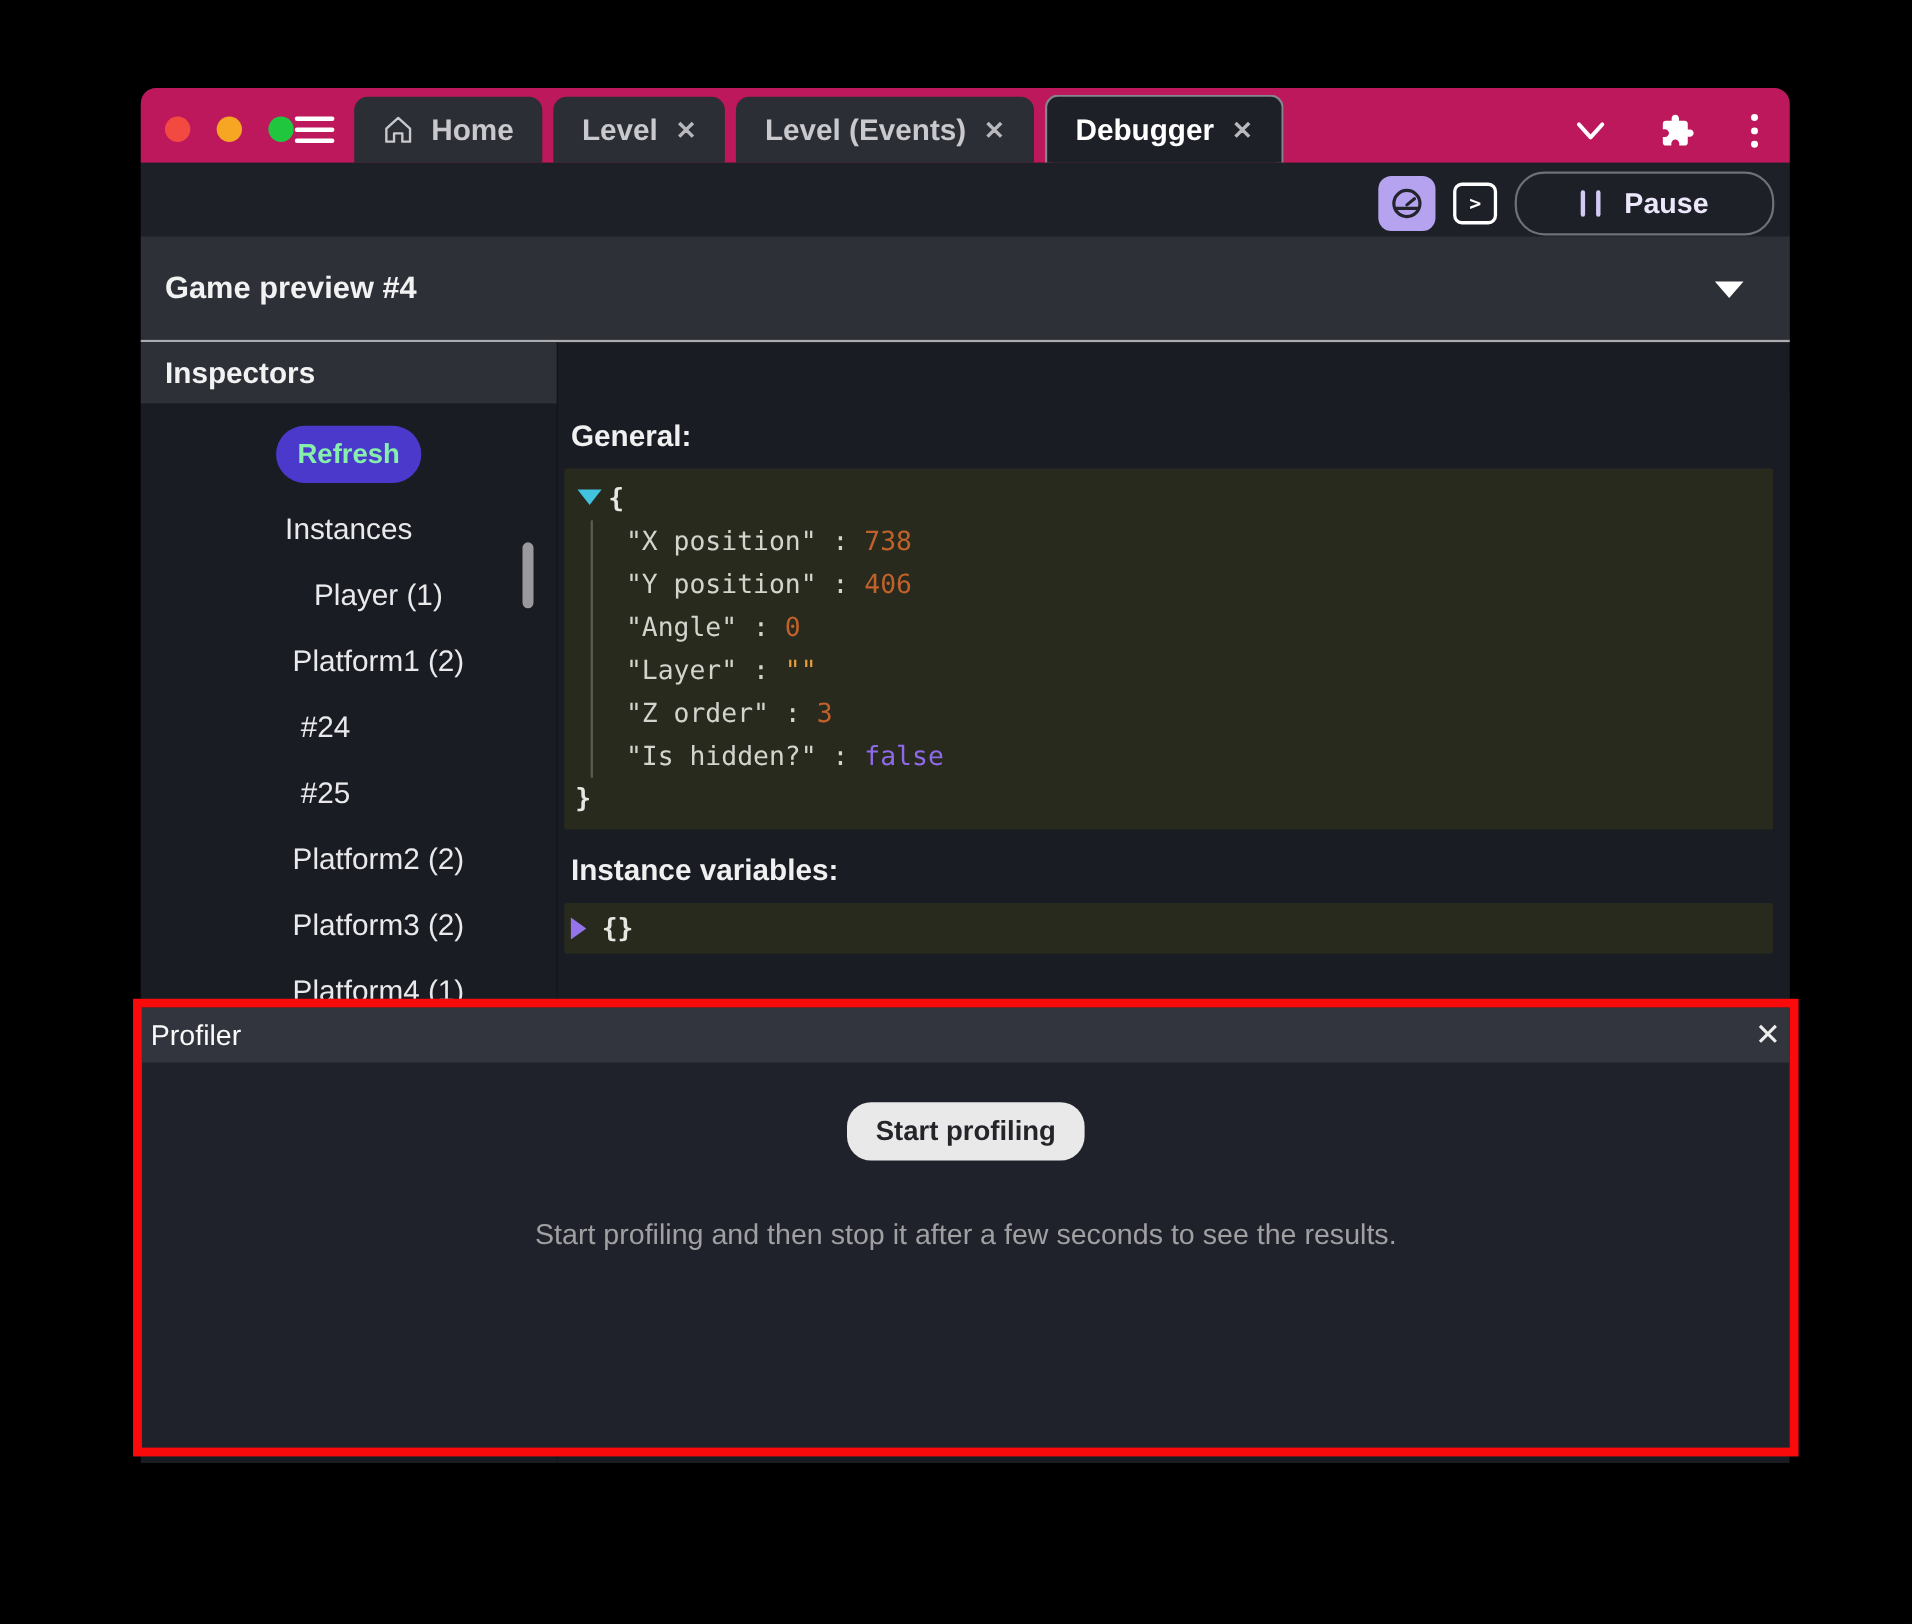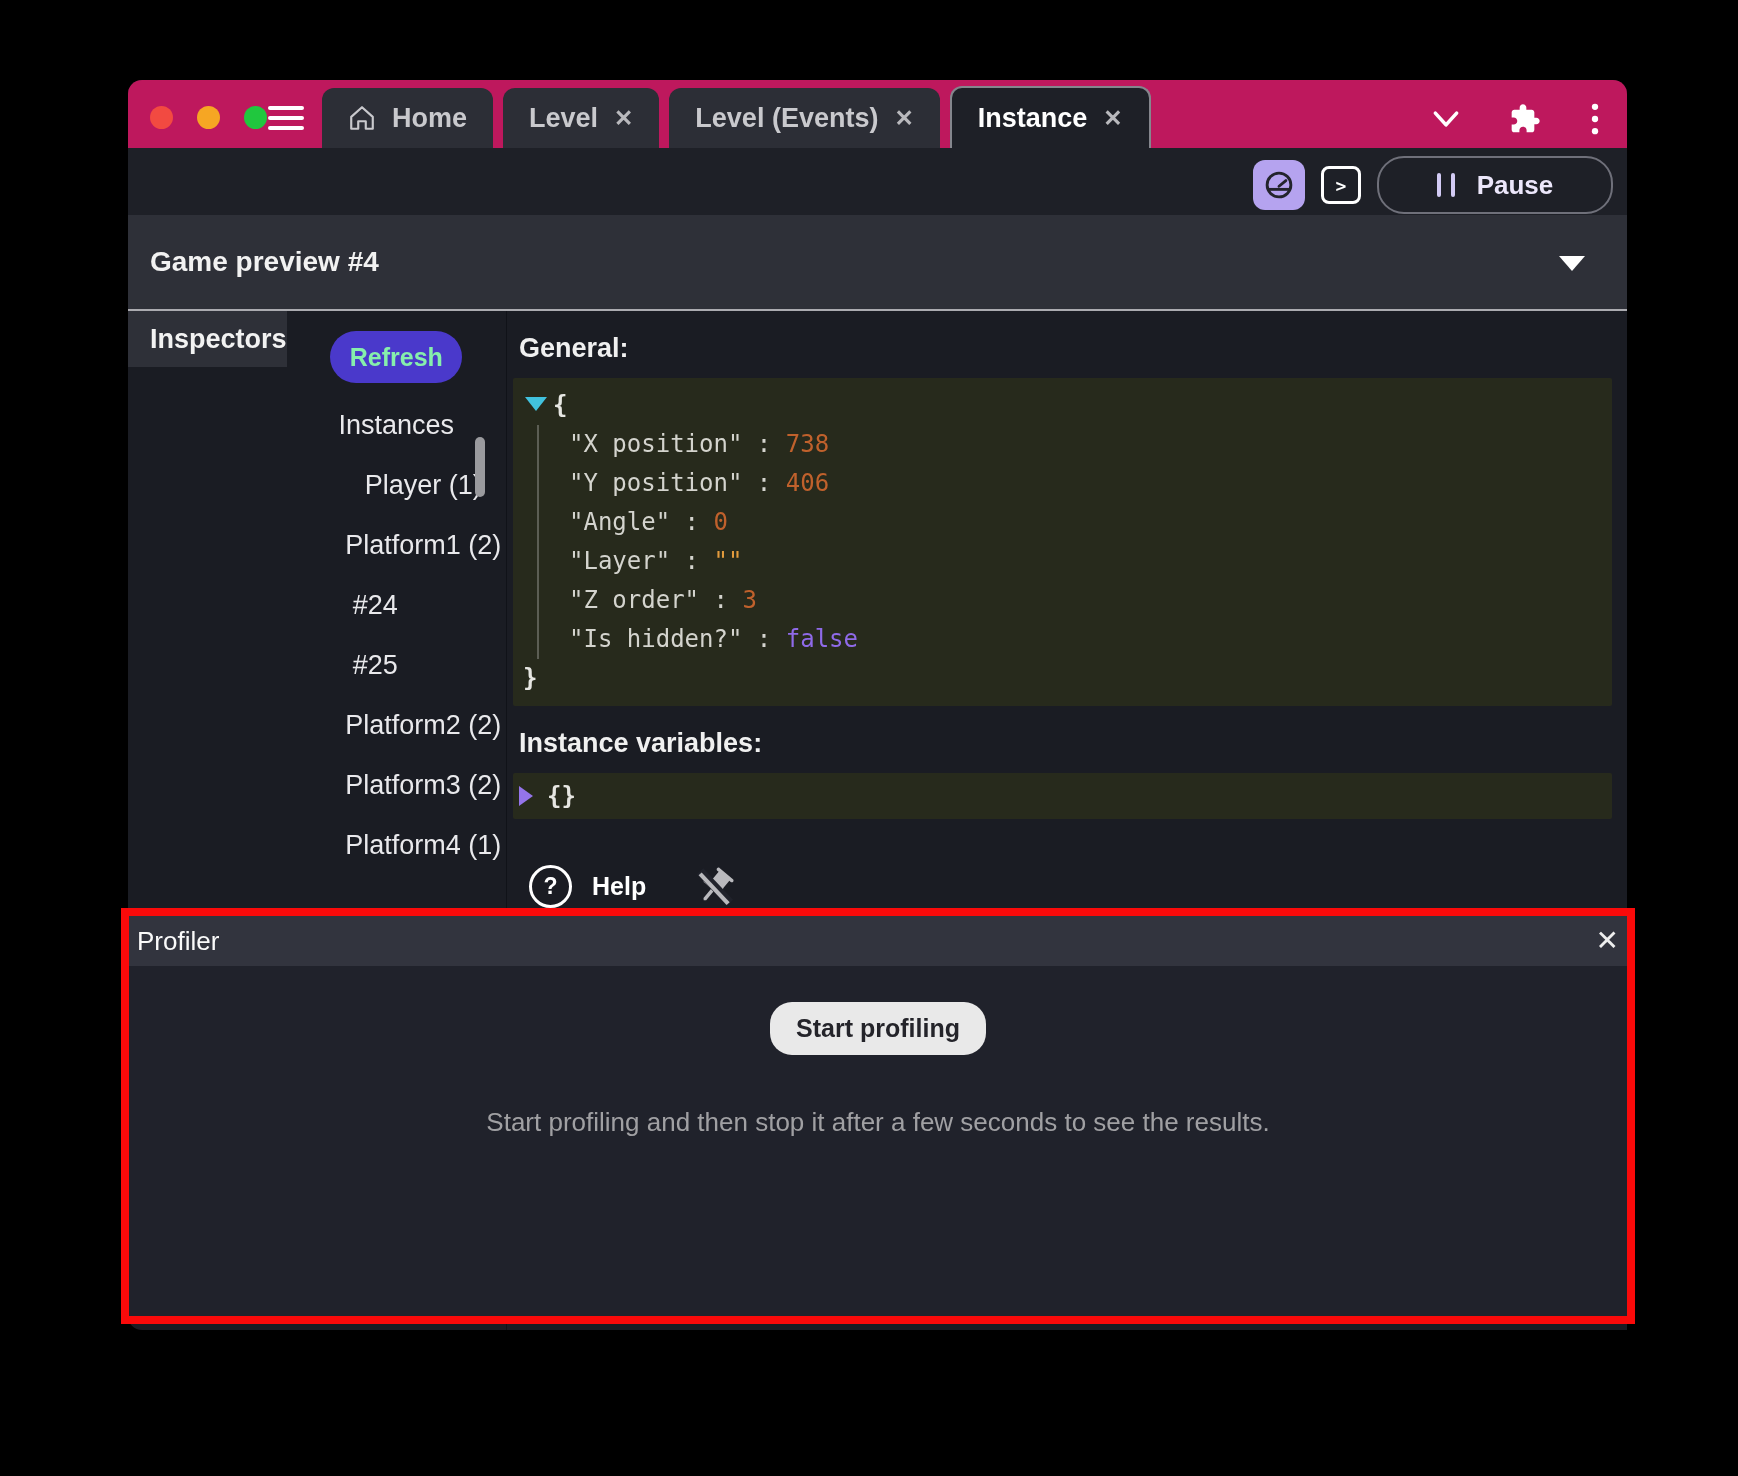--- a/index.html
+++ b/index.html
@@ -40,36 +40,36 @@
   
   .preview-bar{position:relative;height:94px;background:#2e3038;border-bottom:2px solid #ababb0;}
   .preview-title{position:absolute;left:22px;top:50%;transform:translateY(-50%);
                  color:#f2f2f2;font-size:28px;font-weight:700;}
   .preview-caret{position:absolute;right:42px;top:50%;transform:translateY(-40%);
                  width:0;height:0;border-left:13px solid transparent;border-right:13px solid transparent;
                  border-top:15px solid #fff;cursor:pointer;}
 
   
   .content{position:relative;display:flex;height:calc(100% - 231px);}
-  .sidebar{width:378px;flex:none;border-right:1px solid #101218;display:flex;flex-direction:row;}
+  .sidebar{width:378px;flex:none;border-right:1px solid #101218;display:flex;flex-direction:column;}
   .sidebar-head{height:56px;background:#2e3038;display:flex;align-items:center;padding-left:22px;
                 color:#f2f2f2;font-size:27px;font-weight:600;}
   .sidebar-body{position:relative;flex:1;background:#1a1c23;}
   .refresh-btn{display:block;margin:20px auto 0 auto;width:132px;height:52px;background:#4a39cb;border:none;
                border-radius:26px;color:#86efac;font-size:25px;font-weight:700;cursor:pointer;
                font-family:"Liberation Sans",sans-serif;}
   .tree{margin-top:12px;}
   .tree-item{height:60px;display:flex;align-items:center;justify-content:center;
              color:#e9e9ec;font-size:27px;cursor:pointer;}
   .tree-item.lvl1{transform:translateX(27px);}
   .tree-item.lvl2{transform:translateX(-21px);}
   .scroll-thumb{position:absolute;right:21px;top:126px;width:10px;height:60px;background:#9a9a9e;border-radius:5px;cursor:pointer;}
 
   
-  .main{flex:1;padding:18px 15px 0 6px;background:#1a1c23;min-width:0;}
+  .main{flex:1;padding:18px 15px 0 6px;background:#1a1c23;min-width:0;margin-top:48px;}
   .section-label{color:#f0f0f0;font-size:27px;font-weight:600;margin:4px 0 14px 6px;}
   .codebox{background:#272a1c;border-radius:2px;padding:8px 10px;
            font-family:"DejaVu Sans Mono",monospace;font-size:24px;}
   .codeline{line-height:39px;white-space:pre;display:flex;align-items:center;}
   .code-inner{margin-left:14px;border-left:2px solid #5c5e54;padding-left:30px;}
   .tri-down{width:0;height:0;border-left:11px solid transparent;border-right:11px solid transparent;
             border-top:14px solid #41c2de;margin:0 6px 4px 2px;flex:none;cursor:pointer;}
   .tri-right{width:0;height:0;border-top:10px solid transparent;border-bottom:10px solid transparent;
              border-left:14px solid #9474ea;margin:0 14px 0 6px;flex:none;cursor:pointer;}
   .code-brace{color:#e6e6e2;font-weight:700;}
@@ -127,21 +127,21 @@
         </div>
         <div class="tab">
           <span>Level</span>
           <span class="close">✕</span>
         </div>
         <div class="tab">
           <span>Level (Events)</span>
           <span class="close">✕</span>
         </div>
         <div class="tab active">
-          <span>Instance</span>
+          <span>Debugger</span>
           <span class="close">✕</span>
         </div>
       </div>
 
       <div class="tb-icons">
         <svg width="34" height="26" viewBox="0 0 28 22">
           <polyline points="5,6 14,16 23,6" fill="none" stroke="#fff" stroke-width="3" stroke-linecap="round" stroke-linejoin="round"></polyline>
         </svg>
         <svg width="32" height="32" viewBox="0 0 24 24">
           <path fill="#fff" d="M20.5 11H19V7c0-1.1-.9-2-2-2h-4V3.5C13 2.1 11.9 1 10.5 1S8 2.1 8 3.5V5H4c-1.1 0-2 .9-2 2v3.8h1.5c1.5 0 2.7 1.2 2.7 2.7S5 16.2 3.5 16.2H2V20c0 1.1.9 2 2 2h3.8v-1.5c0-1.5 1.2-2.7 2.7-2.7s2.7 1.2 2.7 2.7V22H17c1.1 0 2-.9 2-2v-4h1.5c1.4 0 2.5-1.1 2.5-2.5S21.9 11 20.5 11z"></path>

